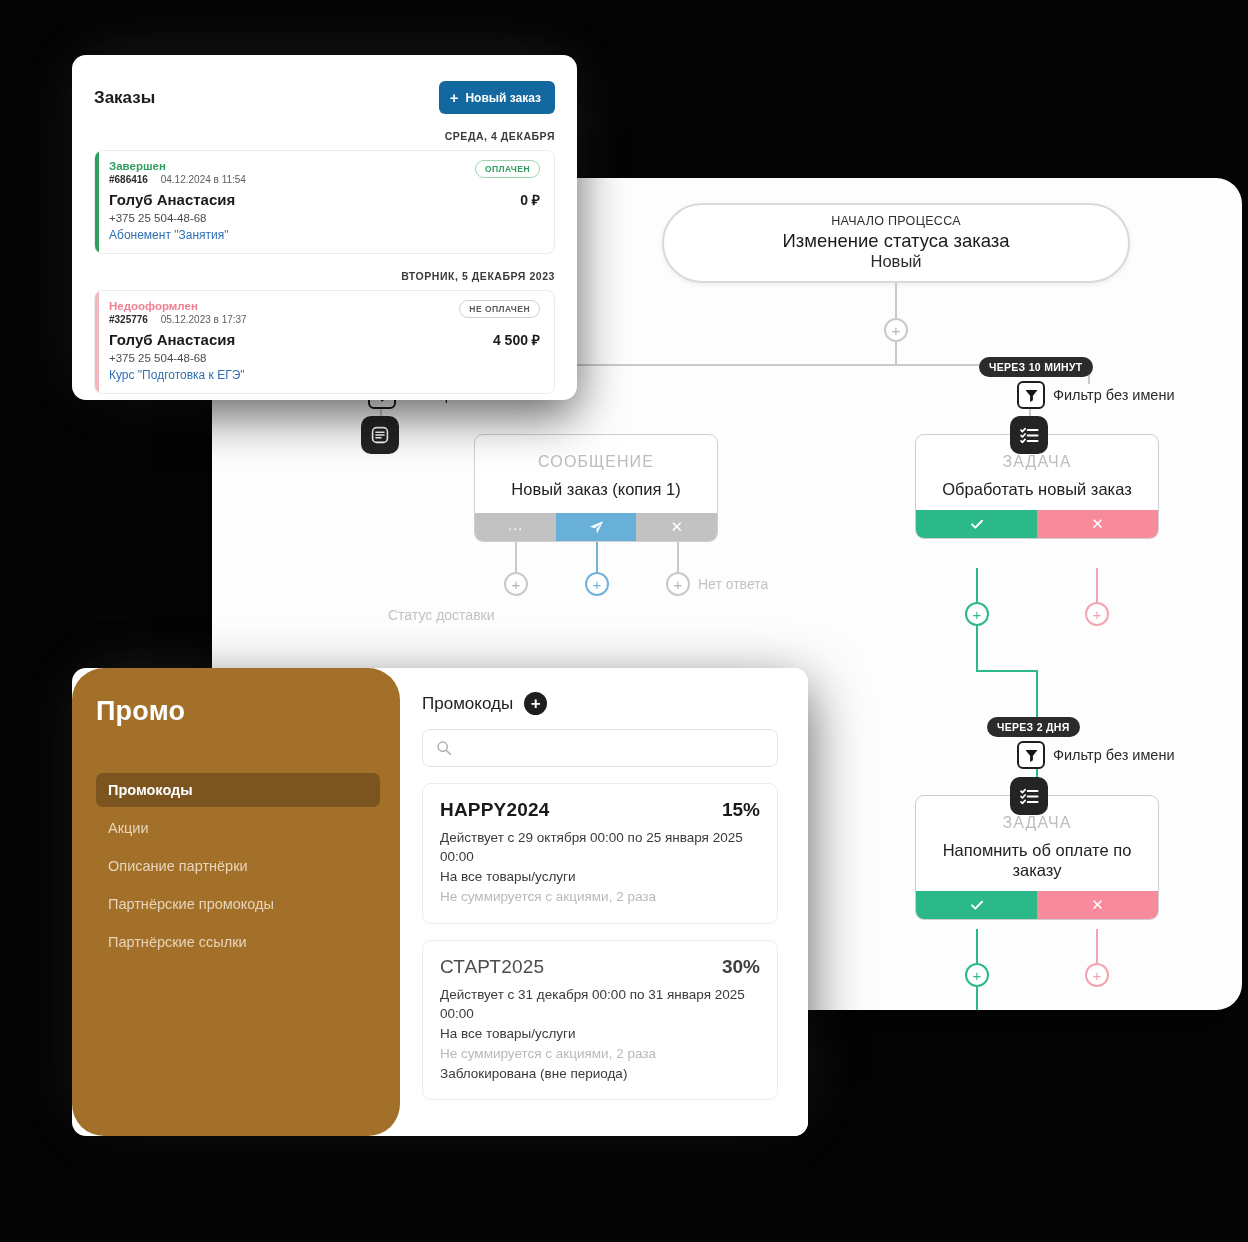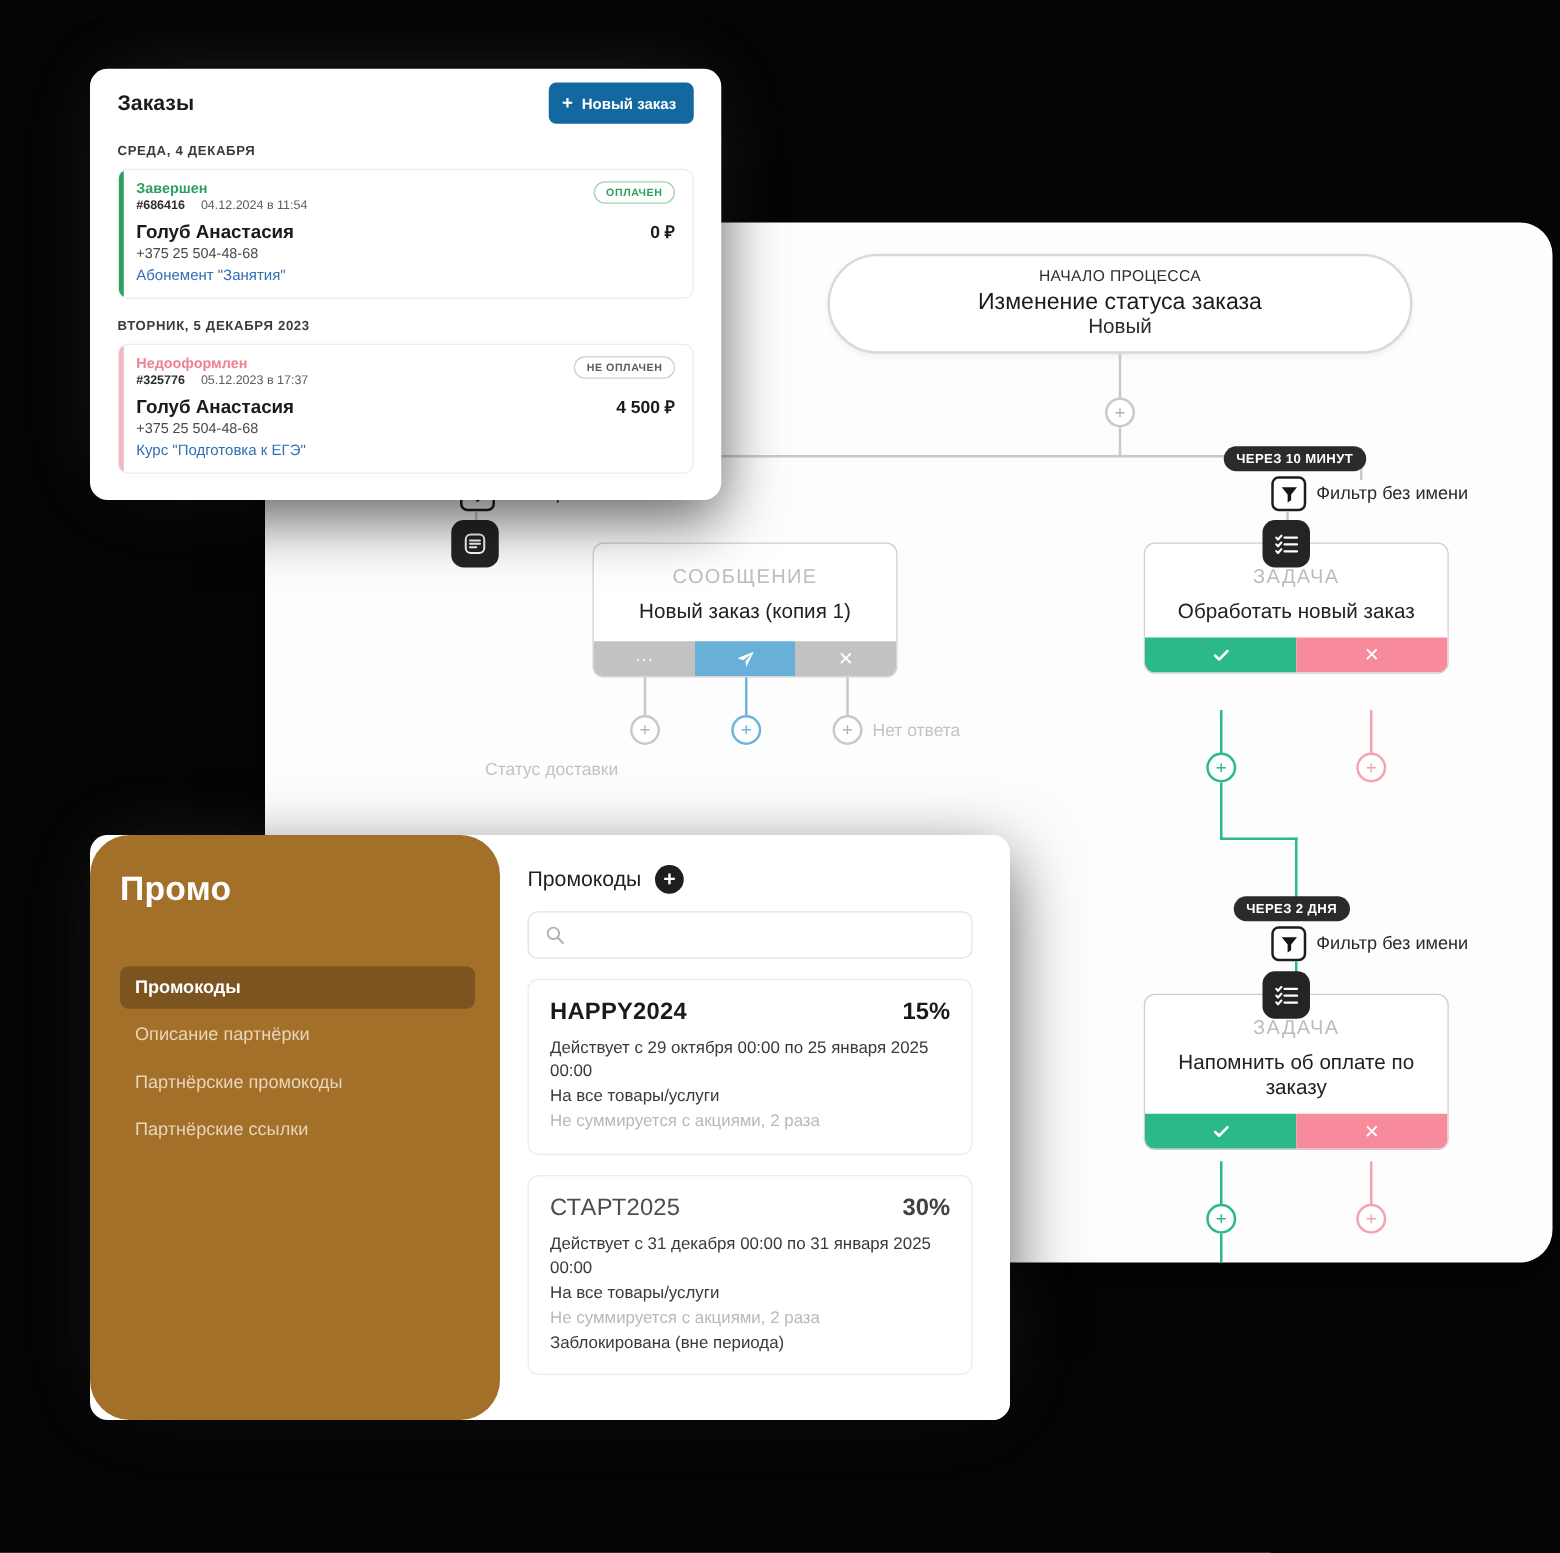--- a/index.html
+++ b/index.html
@@ -78,34 +78,34 @@
   .a-grey  { background:#c2c2c2; }
   .a-blue  { background:#68b0d8; }
   .a-green { background:#2bb98a; }
   .a-pink  { background:#f78b9c; }
 
   .branch-label { position:absolute; font-size:14px; color:#c3c3c3; white-space:nowrap; }
 
   
   #orders-card {
     position:absolute; left:72px; top:55px; width:505px; height:345px;
-    background:#fff; border-radius:14px; padding:11px 22px 18px;
+    background:#fff; border-radius:14px; padding:26px 22px 18px;
     box-shadow: 0 16px 48px rgba(0,0,0,.6);
     z-index:10;
   }
   #orders-head { display:flex; align-items:center; justify-content:space-between; }
   #orders-head .title { font-size:17px; font-weight:bold; color:#1c1c1c; }
   #new-order-btn {
     background:#1468a0; color:#fff; border:none; border-radius:6px;
     font-size:12px; font-weight:bold; padding:9px 14px 9px 11px;
     display:flex; align-items:center; gap:7px; cursor:pointer;
     font-family:"Liberation Sans", sans-serif;
   }
   #new-order-btn .plus { font-size:15px; font-weight:bold; line-height:1; }
-  .day-label { font-size:10.5px; font-weight:bold; letter-spacing:.55px; color:#3b3b3b; margin:16px 0 8px; }
+  .day-label { font-size:10.5px; font-weight:bold; letter-spacing:.55px; color:#3b3b3b; margin:16px 0 8px;text-align:right; }
 
   .order-row {
     border:1px solid #ececec; border-radius:8px; padding:9px 14px 11px 14px;
     position:relative; overflow:hidden; background:#fff;
   }
   .order-row::before { content:""; position:absolute; left:0; top:0; bottom:0; width:4px; }
   .order-row.green::before { background:#2f9e5e; }
   .order-row.red::before   { background:#f2b7c0; }
   .order-top { display:flex; align-items:flex-start; justify-content:space-between; }
   .order-status { font-size:11.5px; font-weight:bold; }
@@ -377,20 +377,21 @@
       <div class="order-phone">+375 25 504-48-68</div>
       <div class="order-link">Курс "Подготовка к ЕГЭ"</div>
     </div>
   </div>
 
   <div id="promo-panel">
     <div id="promo-side">
       <h1>Промо</h1>
       <div id="promo-menu">
         <div class="pm-item active">Промокоды</div>
+        <div class="pm-item">Акции</div>
         <div class="pm-item">Описание партнёрки</div>
         <div class="pm-item">Партнёрские промокоды</div>
         <div class="pm-item">Партнёрские ссылки</div>
       </div>
     </div>
 
     <div id="promo-main">
       <div id="promo-main-head">
         <div class="h">Промокоды</div>
         <div class="add-circle">+</div>

